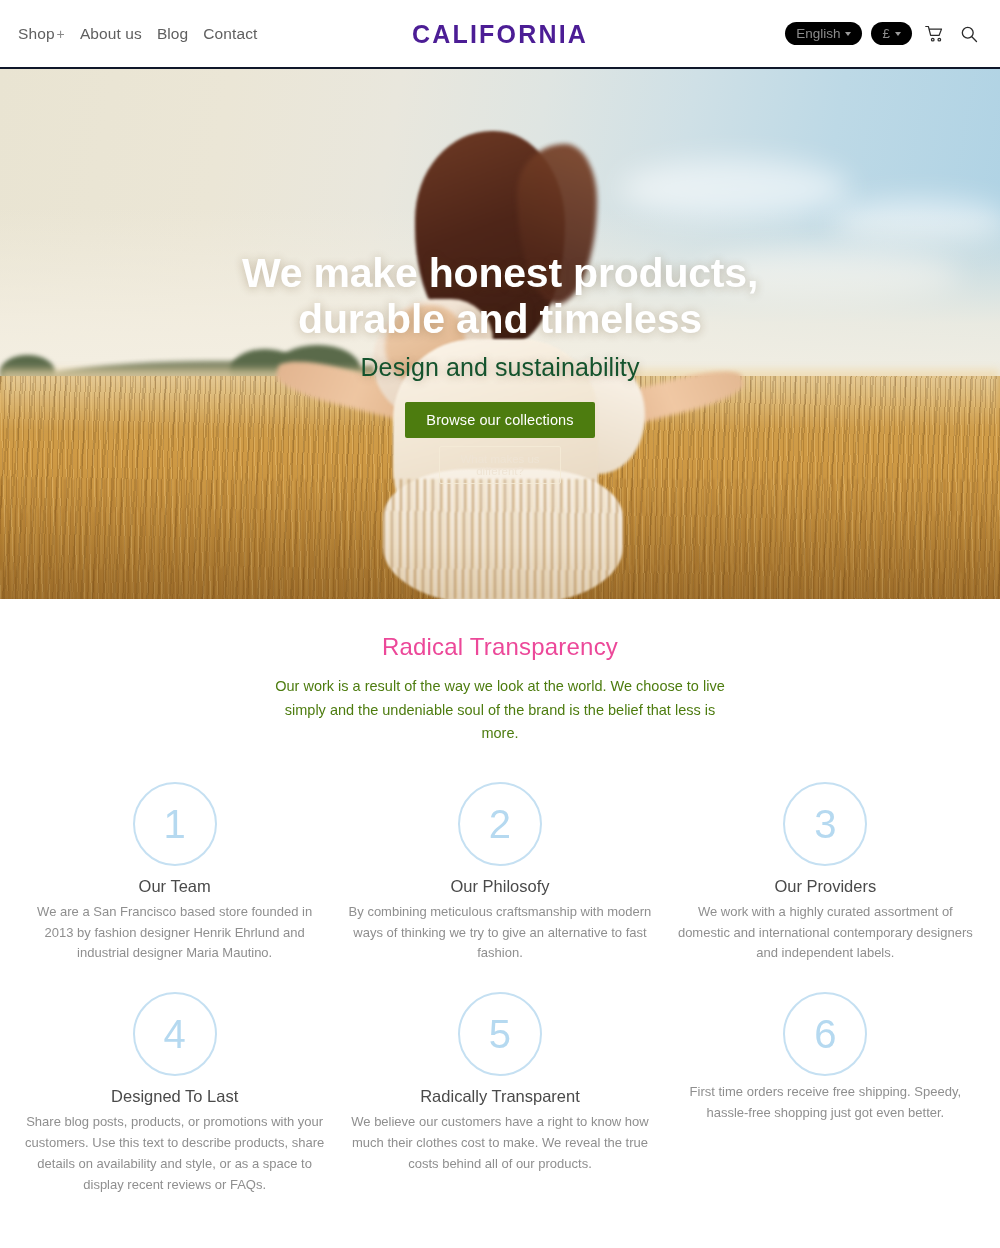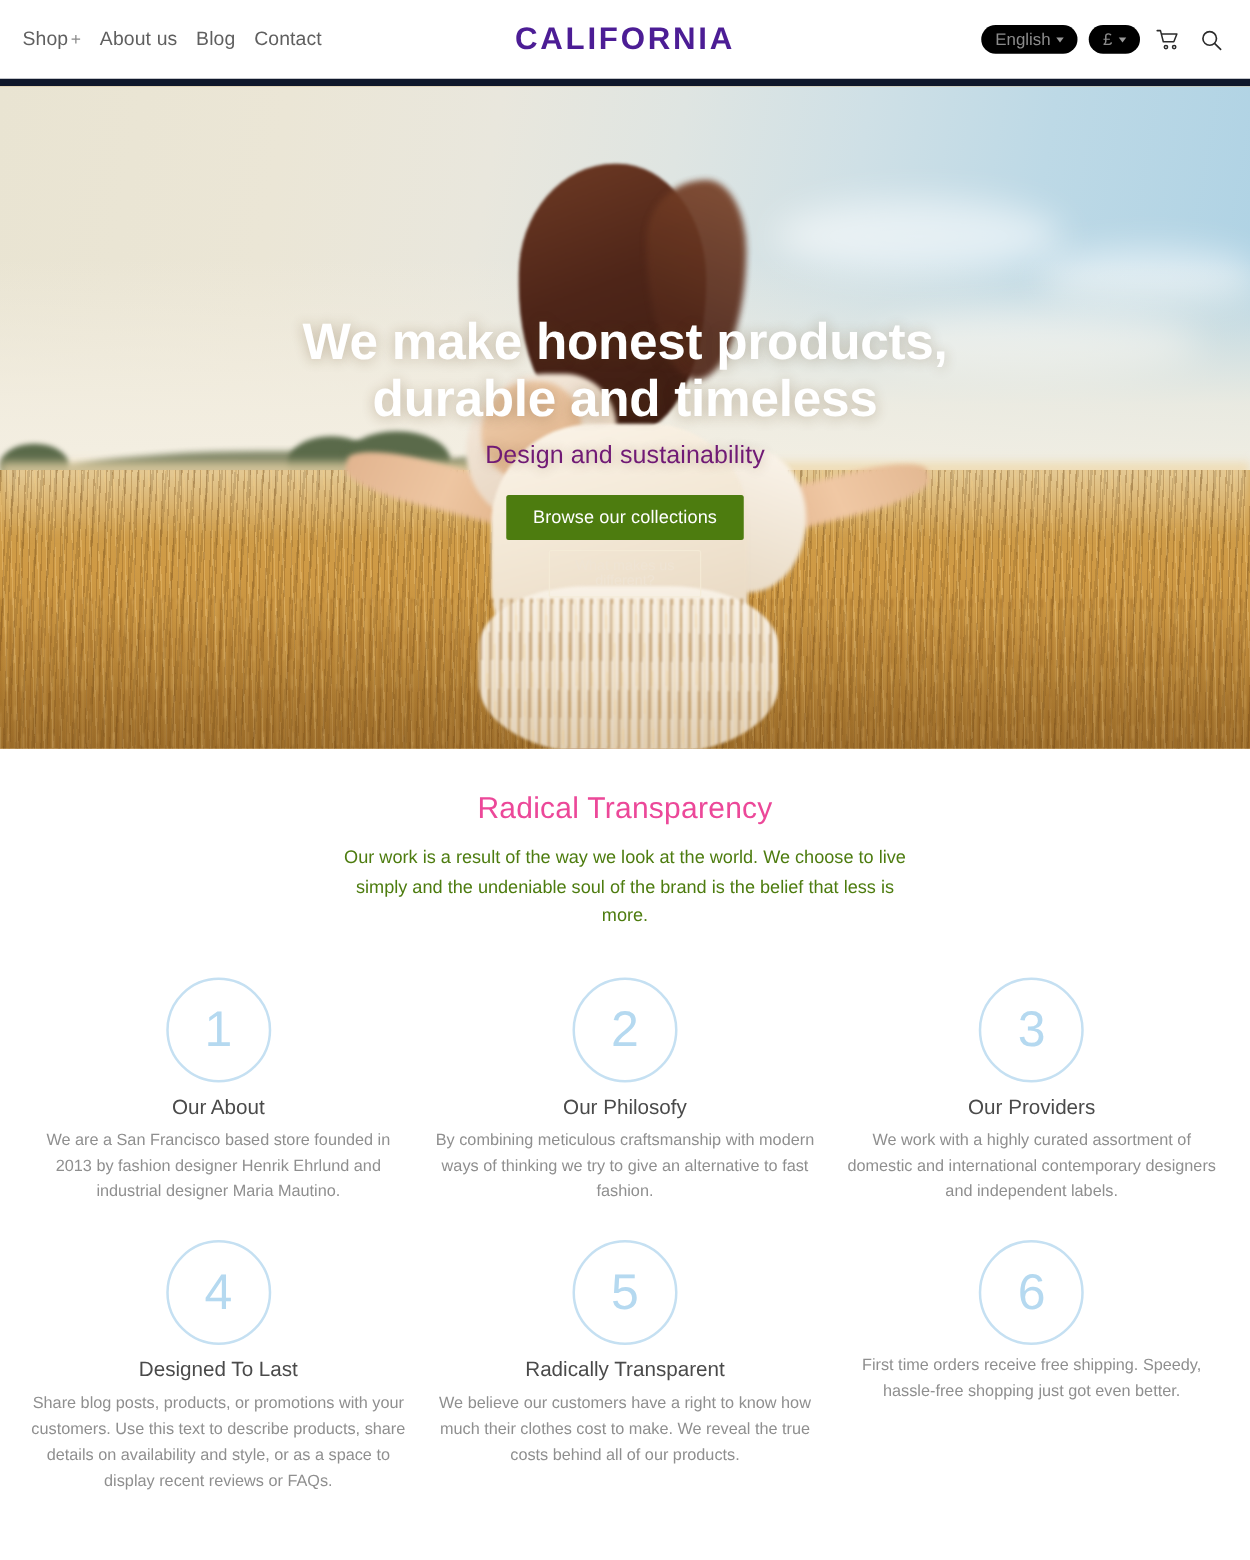--- a/index.html
+++ b/index.html
@@ -15,21 +15,21 @@
   }
 
   
   .site-header {
     position: relative;
     height: 69px;
     background: #ffffff;
     display: flex;
     align-items: center;
     padding: 0 18px;
-    border-bottom: 6px solid #0f172a;
+    border-bottom: 2px solid #0f172a;
   }
 
   .nav-left {
     display: flex;
     align-items: center;
     gap: 15px;
     flex: 0 0 auto;
   }
   .nav-link {
     font-size: 15.5px;
@@ -262,22 +262,22 @@
   .hero-title {
     color: #ffffff;
     font-size: 41px;
     font-weight: 700;
     line-height: 1.12;
     letter-spacing: -.2px;
     text-shadow: 0 1px 10px rgba(90,60,20,.30);
   }
   .hero-sub {
     margin-top: 10px;
-    color: #701a75;
-    font-size: 20px;
+    color: #14532d;
+    font-size: 25px;
     font-weight: 400;
     letter-spacing: .1px;
     text-shadow: 0 1px 9px rgba(90,60,20,.30);
   }
   .btn-primary {
     display: inline-block;
     margin-top: 20px;
     background: #4d7c0f;
     color: #ffffff;
     font-size: 14.5px;
@@ -449,21 +449,21 @@
 <section class="section">
   <div class="sec-head">
     <h2 class="sec-title">Radical Transparency</h2>
     <p class="sec-desc">Our work is a result of the way we look at the world. We choose to live simply and the undeniable soul of the brand is the belief that less is more.</p>
   </div>
 
   <div class="features">
 
     <div class="feature">
       <div class="circle">1</div>
-      <h3 class="feature-title">Our About</h3>
+      <h3 class="feature-title">Our Team</h3>
       <p class="feature-text">We are a San Francisco based store founded in 2013 by fashion designer Henrik Ehrlund and industrial designer Maria Mautino.</p>
     </div>
 
     <div class="feature">
       <div class="circle">2</div>
       <h3 class="feature-title">Our Philosofy</h3>
       <p class="feature-text">By combining meticulous craftsmanship with modern ways of thinking we try to give an alternative to fast fashion.</p>
     </div>
 
     <div class="feature">

